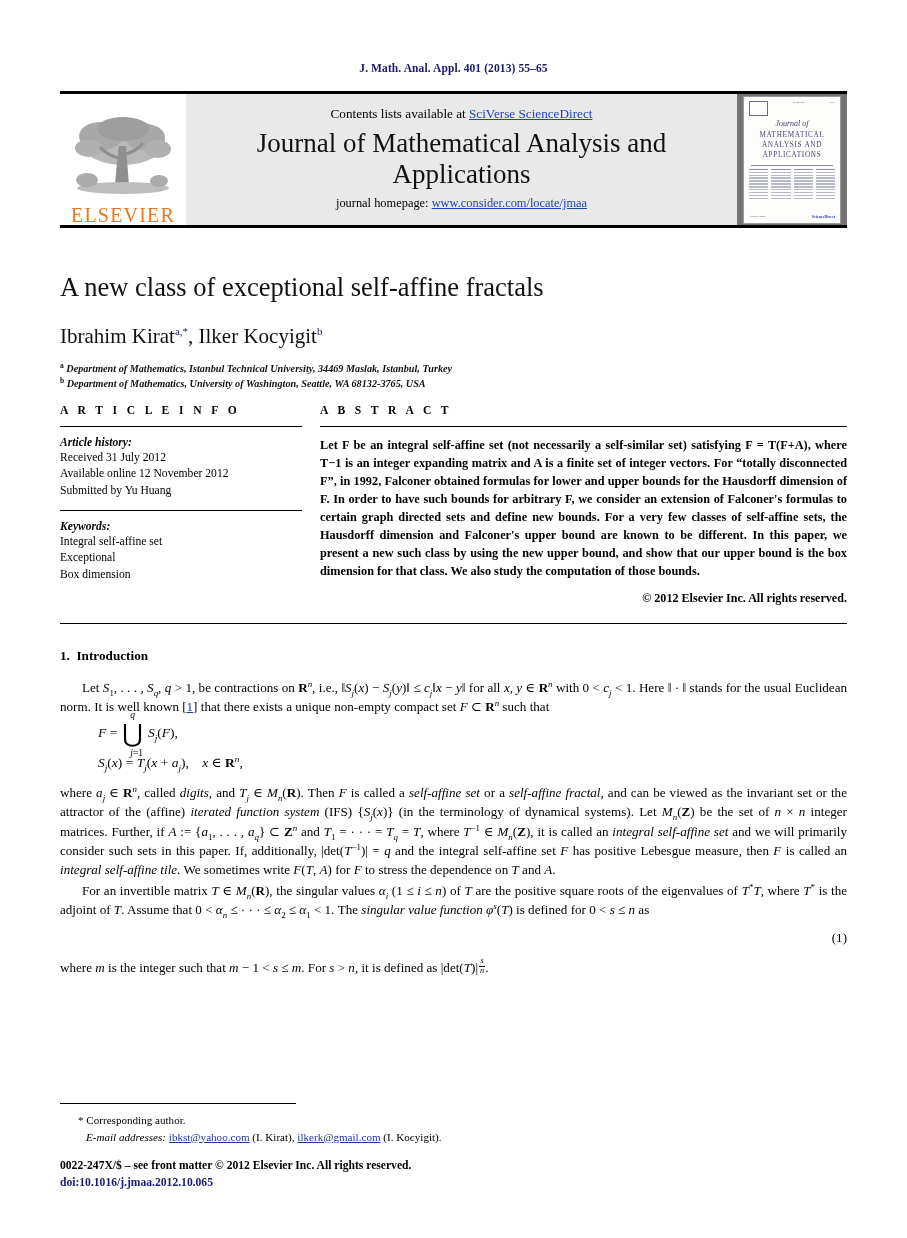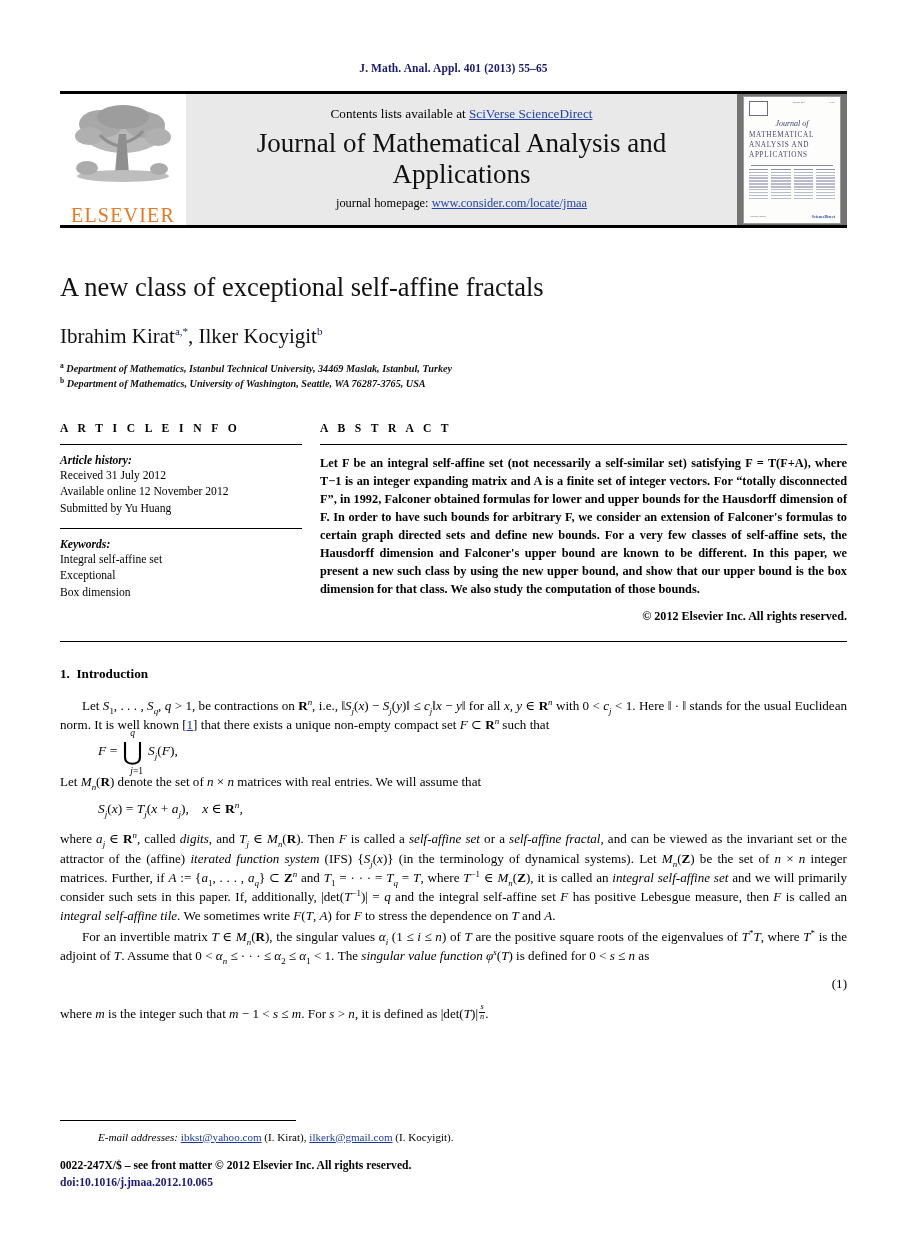--- a/index.html
+++ b/index.html
@@ -42,21 +42,21 @@
     display: flex;
     align-items: stretch;
     box-sizing: border-box;
   }
   .mh-logo {
     width: 126px;
     flex: 0 0 126px;
     display: flex;
     flex-direction: column;
     align-items: center;
-    justify-content: space-between;
+    justify-content: flex-end;
     padding-top: 6px;
     box-sizing: border-box;
     background: #fff;
   }
   .tree-svg { display:block; }
   .elsevier-word {
     color: #E87722;
     font-family: "Liberation Serif", serif;
     font-size: 20px;
     letter-spacing: 1.2px;
@@ -117,21 +117,21 @@
   .ct-badge { width:17px; height:13px; border:1px solid #6a6a8e; background:#fff; }
   .ct-tinytext { font-size:2.6px; color:#55557a; line-height:1.5; }
   .ct-jof {
     font-style: italic;
     font-size: 8px;
     color: #3a3a66;
     text-align: center;
     margin: 3px 0 2px 0;
   }
   .ct-main {
-    text-align:left;
+    text-align:center;
     color:#4a3f72;
     font-size: 7.2px;
     letter-spacing: 0.7px;
     line-height: 1.45;
   }
   .ct-rule { height:1px; background:#8a8aa5; margin:4px 2px 3px 2px; }
   .ct-cols { display:flex; gap:3px; flex:1 1 auto; }
   .ct-col { flex:1; display:flex; flex-direction:column; gap:1.5px; }
   .ct-ln { height:1.4px; background:#b9b9cc; }
   .ct-ln.dark { background:#8e8ea8; }
@@ -159,21 +159,21 @@
     font-size: 10.2px;
     font-style: italic;
     font-weight: bold;
     color: #111;
     line-height: 1.45;
   }
   .affil sup { font-style: normal; font-size: 7.5px; }
 
   
   .info-abs {
-    margin-top: 30px;
+    margin-top: 12px;
     display: flex;
     gap: 0;
   }
   .col-info { width: 260px; flex: 0 0 260px; padding-right: 18px; box-sizing: border-box; }
   .col-abs  { flex: 1 1 auto; }
 
   .sec-head {
     font-size: 11.6px;
     font-weight: bold;
     letter-spacing: 3.4px;
@@ -255,21 +255,21 @@
   
   .footnotes {
     position: absolute;
     left: 60px;
     right: 60px;
     bottom: 46px;
   }
   .fn-rule { border-top: 1px solid #000; width: 236px; margin-bottom: 8px; }
   .fn-line { font-size: 11.1px; line-height: 1.5; }
   .fn-star { margin-left: 18px; }
-  .fn-emails { margin-left: 38px; }
+  .fn-emails { margin-left: 26px; }
   .fn-em-label { font-style: italic; }
   .link-blue { color: #1a3a9c; }
   .issn-block { margin-top: 13px; font-size: 11.6px; line-height: 1.46; font-weight: bold; }
   .doi-line { color: #1a1a7a; font-weight: bold; }
 </style>
 </head>
 <body>
 
 <div class="page">
 
@@ -379,21 +379,21 @@
         </div>
       </div>
     </div>
 
   </div>
 
   <div class="title-block">
     <h1 class="article-title">A new class of exceptional self-affine fractals</h1>
     <div class="authors"><span>Ibrahim Kirat</span><sup>a,*</sup><span>, </span><span>Ilker Kocyigit</span><sup>b</sup></div>
     <div class="affil"><sup>a</sup> <span>Department of Mathematics, Istanbul Technical University, 34469 Maslak, Istanbul, Turkey</span></div>
-    <div class="affil"><sup>b</sup> <span>Department of Mathematics, University of Washington, Seattle, WA 76287-3765, USA</span></div>
+    <div class="affil"><sup>b</sup> <span>Department of Mathematics, University of Washington, Seattle, WA 68132-3765, USA</span></div>
   </div>
 
   <div class="info-abs">
 
     <div class="col-info">
       <div class="sec-head">A R T I C L E   I N F O</div>
       <div class="hrule"></div>
       <div class="meta-label">Article history:</div>
       <div class="meta-line">Received 31 July 2012</div>
       <div class="meta-line">Available online 12 November 2012</div>
@@ -422,23 +422,20 @@
     <p class="body-p indent">
       Let <span class="mi">S</span><sub>1</sub>, . . . , <span class="mi">S</span><sub><span class="mi">q</span></sub>, <span class="mi">q</span> &gt; 1, be contractions on <span class="bb">R</span><sup><span class="mi">n</span></sup>, i.e., ‖<span class="mi">S</span><sub><span class="mi">j</span></sub>(<span class="mi">x</span>) − <span class="mi">S</span><sub><span class="mi">j</span></sub>(<span class="mi">y</span>)‖ ≤ <span class="mi">c</span><sub><span class="mi">j</span></sub>‖<span class="mi">x</span> − <span class="mi">y</span>‖ for all <span class="mi">x</span>, <span class="mi">y</span> ∈ <span class="bb">R</span><sup><span class="mi">n</span></sup> with 0 &lt; <span class="mi">c</span><sub><span class="mi">j</span></sub> &lt; 1. Here ‖ · ‖ stands for the usual Euclidean norm. It is well known [<a href="#" class="link-blue">1</a>] that there exists a unique non-empty compact set <span class="mi">F</span> ⊂ <span class="bb">R</span><sup><span class="mi">n</span></sup> such that
     </p>
 
     <div class="eq-block">
       <div class="eq-inner">
         <span class="mi">F</span> = <span class="bigcup"><span class="top"><span class="mi">q</span></span><span class="glyph">⋃</span><span class="bot"><span class="mi">j</span>=1</span></span> <span class="mi">S</span><sub><span class="mi">j</span></sub>(<span class="mi">F</span>),
       </div>
     </div>
 
-    <p class="body-p">
-      Let <span class="mi">M</span><sub><span class="mi">n</span></sub>(<span class="bb">R</span>) denote the set of <span class="mi">n</span> × <span class="mi">n</span> matrices with real entries. We will assume that
-    </p>
 
     <div class="eq-block">
       <div class="eq-inner">
         <span class="mi">S</span><sub><span class="mi">j</span></sub>(<span class="mi">x</span>) = <span class="mi">T</span><sub><span class="mi">j</span></sub>(<span class="mi">x</span> + <span class="mi">a</span><sub><span class="mi">j</span></sub>), &nbsp;&nbsp; <span class="mi">x</span> ∈ <span class="bb">R</span><sup><span class="mi">n</span></sup>,
       </div>
     </div>
 
     <p class="body-p">
       where <span class="mi">a</span><sub><span class="mi">j</span></sub> ∈ <span class="bb">R</span><sup><span class="mi">n</span></sup>, called <i>digits</i>, and <span class="mi">T</span><sub><span class="mi">j</span></sub> ∈ <span class="mi">M</span><sub><span class="mi">n</span></sub>(<span class="bb">R</span>). Then <span class="mi">F</span> is called a <i>self-affine set</i> or a <i>self-affine fractal</i>, and can be viewed as the invariant set or the attractor of the (affine) <i>iterated function system</i> (IFS) {<span class="mi">S</span><sub><span class="mi">j</span></sub>(<span class="mi">x</span>)} (in the terminology of dynamical systems). Let <span class="mi">M</span><sub><span class="mi">n</span></sub>(<span class="bb">Z</span>) be the set of <span class="mi">n</span> × <span class="mi">n</span> integer matrices. Further, if <span class="mi">A</span> := {<span class="mi">a</span><sub>1</sub>, . . . , <span class="mi">a</span><sub><span class="mi">q</span></sub>} ⊂ <span class="bb">Z</span><sup><span class="mi">n</span></sup> and <span class="mi">T</span><sub>1</sub> = · · · = <span class="mi">T</span><sub><span class="mi">q</span></sub> = <span class="mi">T</span>, where <span class="mi">T</span><sup>−1</sup> ∈ <span class="mi">M</span><sub><span class="mi">n</span></sub>(<span class="bb">Z</span>), it is called an <i>integral self-affine set</i> and we will primarily consider such sets in this paper. If, additionally, |det(<span class="mi">T</span><sup>−1</sup>)| = <span class="mi">q</span> and the integral self-affine set <span class="mi">F</span> has positive Lebesgue measure, then <span class="mi">F</span> is called an <i>integral self-affine tile</i>. We sometimes write <span class="mi">F</span>(<span class="mi">T</span>, <span class="mi">A</span>) for <span class="mi">F</span> to stress the dependence on <span class="mi">T</span> and <span class="mi">A</span>.
     </p>
@@ -451,20 +448,21 @@
       <div class="eq-num">(1)</div>
     </div>
 
     <p class="body-p">
       where <span class="mi">m</span> is the integer such that <span class="mi">m</span> − 1 &lt; <span class="mi">s</span> ≤ <span class="mi">m</span>. For <span class="mi">s</span> &gt; <span class="mi">n</span>, it is defined as |det(<span class="mi">T</span>)|<span class="frac-sn"><span class="num"><span class="mi">s</span></span><span class="den"><span class="mi">n</span></span></span>.
     </p>
   </div>
 
   <div class="footnotes">
     <div class="fn-rule"></div>
+    <div class="fn-line fn-star"><span>*</span> <span>Corresponding author.</span></div>
     <div class="fn-line fn-emails"><span class="fn-em-label">E-mail addresses:</span> <a href="#" class="link-blue">ibkst@yahoo.com</a> <span>(I. Kirat),</span> <a href="#" class="link-blue">ilkerk@gmail.com</a> <span>(I. Kocyigit).</span></div>
     <div class="issn-block">
       <div>0022-247X/$ – see front matter © 2012 Elsevier Inc. All rights reserved.</div>
       <div class="doi-line">doi:10.1016/j.jmaa.2012.10.065</div>
     </div>
   </div>
 
 </div>
 
 </body></html>

